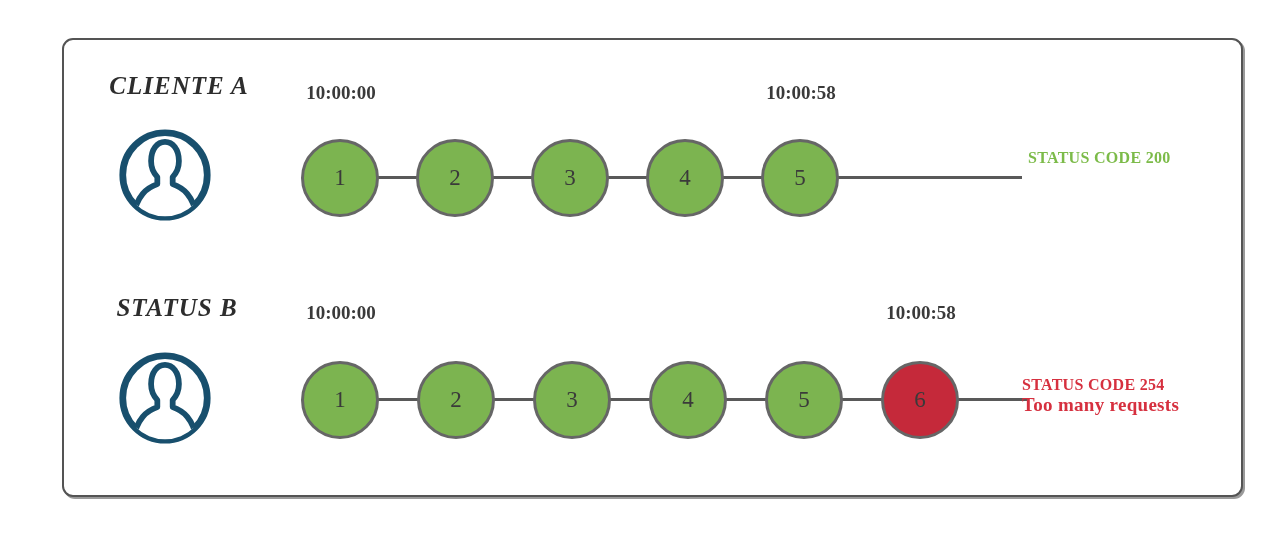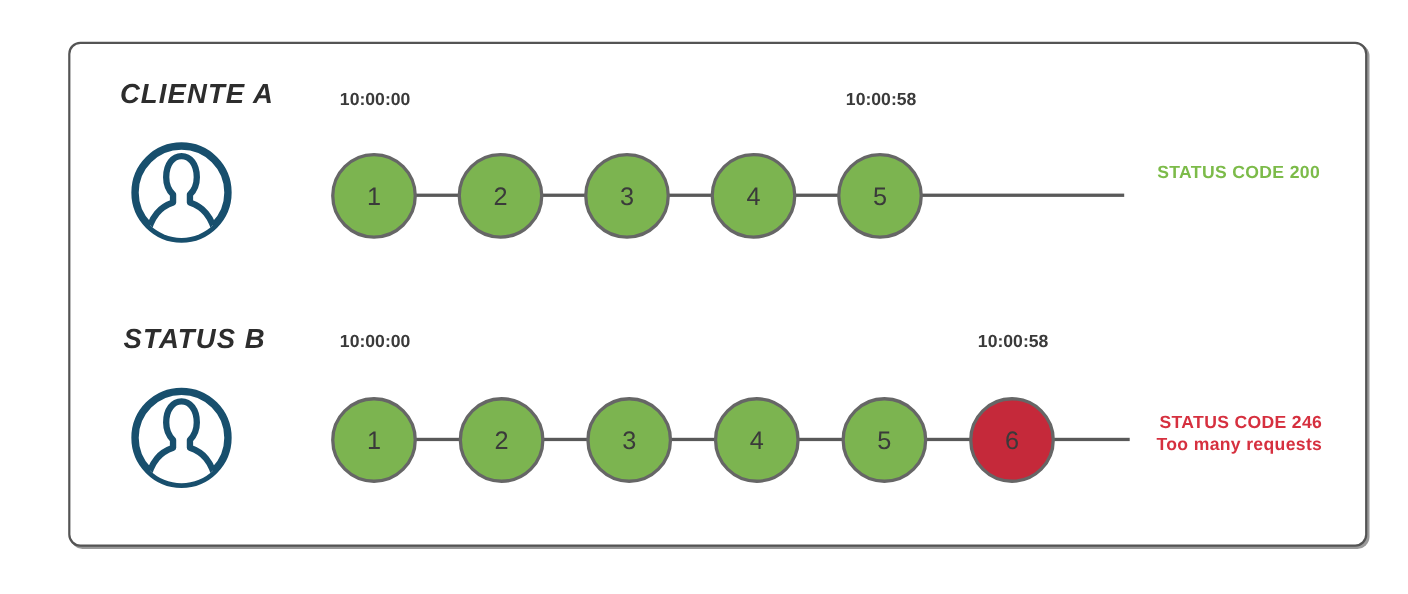--- a/index.html
+++ b/index.html
@@ -2,21 +2,21 @@
 <html style="--request-ok: #7cb450; --request-error: #c5293a; --status-ok-text: #7cbb49; --status-error-text: #d6303f; --icon-navy: #184f6d; --line-gray: #595959;"><head>
 <meta charset="utf-8">
 <style>
   html, body { margin: 0; padding: 0; background: #ffffff; }
   .canvas {
     position: relative;
     width: 1280px;
     height: 540px;
     background: #ffffff;
     overflow: hidden;
-    font-family: Liberation Sans, sans-serif;
+    font-family: Liberation Serif, serif;
   }
   .frame {
     position: absolute;
     left: 62px; top: 38px;
     width: 1177px; height: 455px;
     border: 2.5px solid #545454;
     border-radius: 11px;
     background: #ffffff;
     box-shadow: 2px 2px 0 #9a9a9a;
   }
@@ -26,21 +26,21 @@
     font-size: 25px;
     font-weight: bold;
     font-style: italic;
     letter-spacing: 1px;
     color: #2d2d2d;
     white-space: nowrap;
   }
   .time {
     position: absolute;
     transform: translateX(-50%);
-    font-size: 16px;
+    font-size: 19px;
     font-weight: bold;
     color: #3a3a3a;
     white-space: nowrap;
   }
   .wire {
     position: absolute;
     height: 3px;
     background: #595959;
   }
   .request-circle {
@@ -52,21 +52,21 @@
     align-items: center;
     justify-content: center;
     font-size: 23px;
     color: #3a3a3a;
     box-sizing: content-box;
   }
   .request-circle.ok    { background: var(--request-ok, #7cb450); }
   .request-circle.error { background: var(--request-error, #c5293a); }
   .status {
     position: absolute;
-    text-align: right;
+    text-align: left;
     font-weight: bold;
     font-size: 16px;
     line-height: 20px;
     letter-spacing: 0.3px;
     white-space: nowrap;
   }
   .status.ok    { color: var(--status-ok-text, #7cbb49); }
   .status.error { color: var(--status-error-text, #d6303f); }
   .user-icon-box {
     position: absolute;
@@ -134,17 +134,17 @@
   <div class="wire" style="left:340px; top:398px; width:687px"></div>
 
   <div class="request-circle ok" style="left:301px; top:361px">1</div>
   <div class="request-circle ok" style="left:417px; top:361px">2</div>
   <div class="request-circle ok" style="left:533px; top:361px">3</div>
   <div class="request-circle ok" style="left:649px; top:361px">4</div>
   <div class="request-circle ok" style="left:765px; top:361px">5</div>
   <div class="request-circle error" style="left:881px; top:361px">6</div>
 
   <div class="status error" style="left:1022px; top:375px; width:180px">
-    <div>STATUS CODE 246</div>
-    <div style="font-size:16px">Too many requests</div>
+    <div>STATUS CODE 254</div>
+    <div style="font-size:19px">Too many requests</div>
   </div>
 
 </div>
 
 </body></html>

